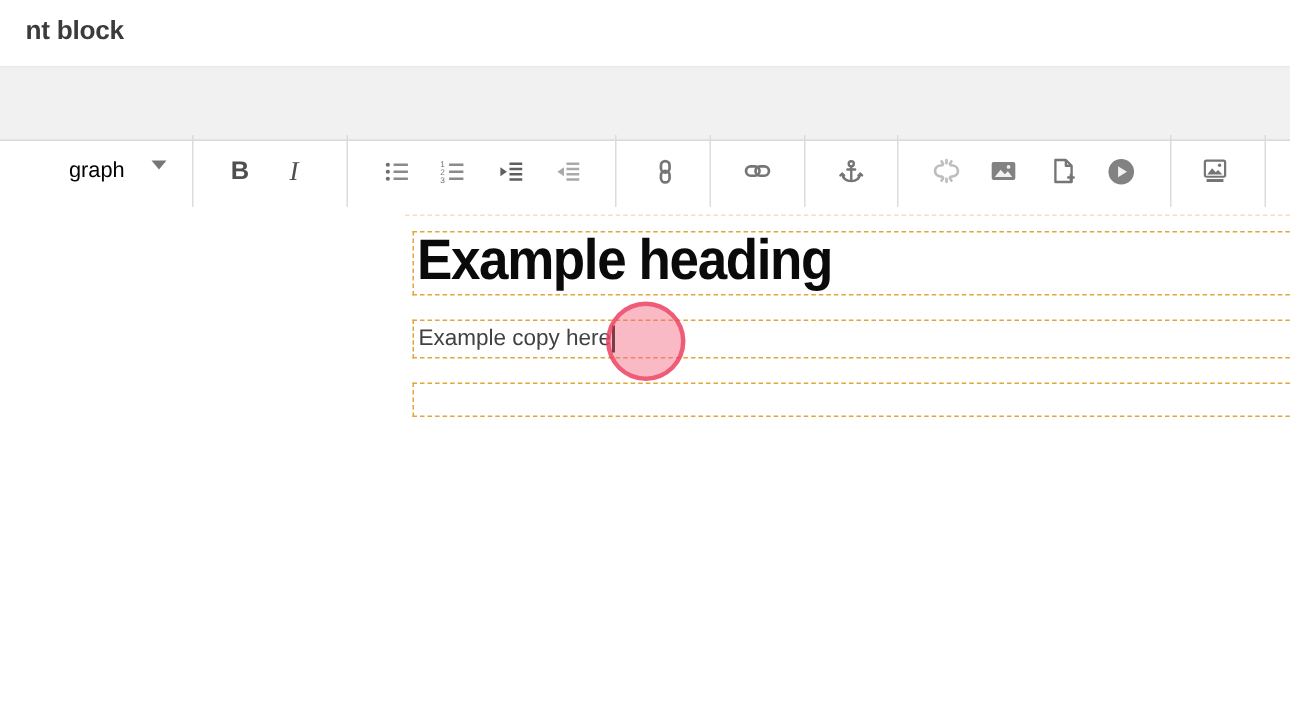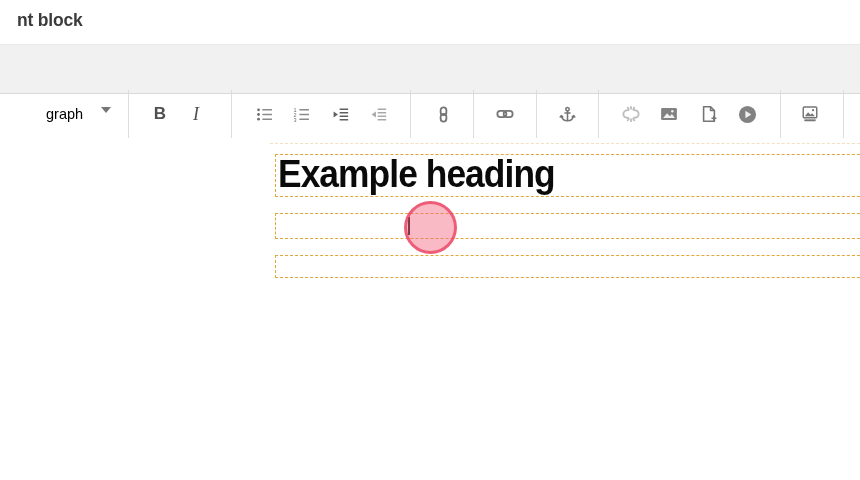--- a/index.html
+++ b/index.html
@@ -227,18 +227,19 @@
   <div class="tb-sep" style="left:843px"></div>
 </div>
 
 <div class="outer-outline"></div>
 
 <div class="field field-heading">
   <div class="heading-text">Example heading</div>
 </div>
 
 <div class="field field-copy">
+  <span class="copy-text">Example copy here</span>
   <span class="caret"></span>
 </div>
 
 <div class="field field-empty"></div>
 
 <div class="click-indicator"></div>
 
 </body></html>

